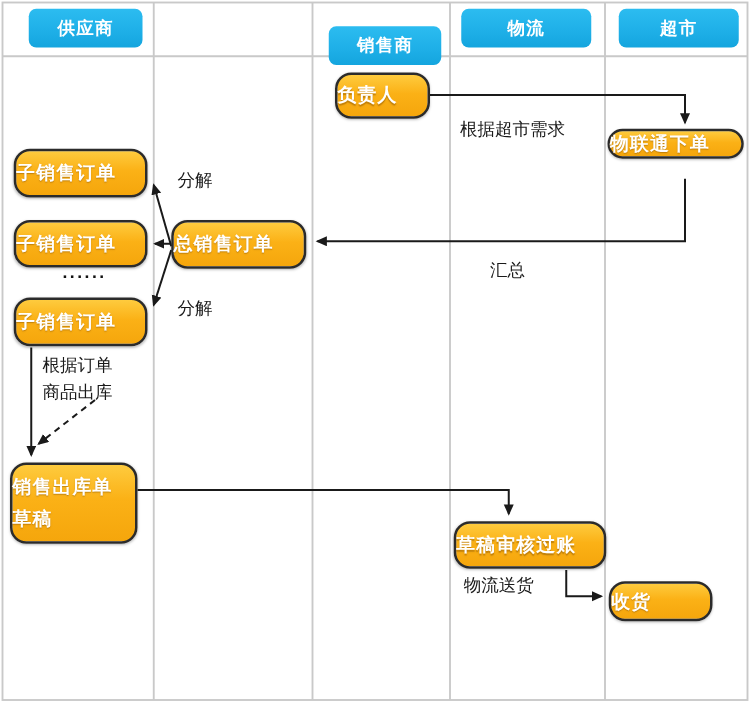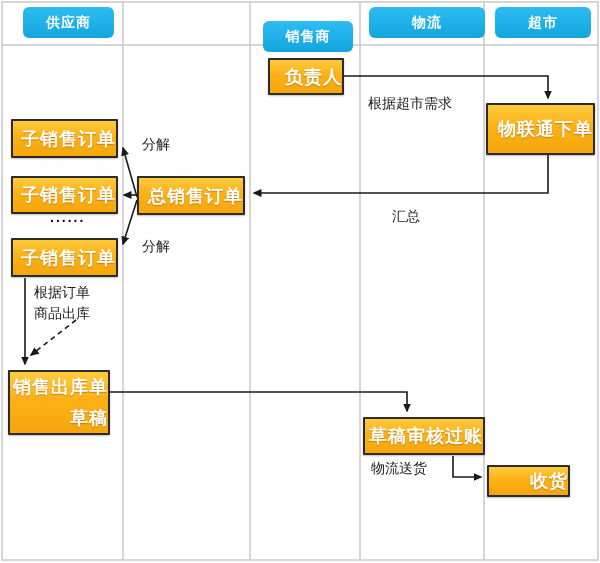--- a/index.html
+++ b/index.html
@@ -34,27 +34,27 @@
     align-items: center;
     justify-content: center;
     box-sizing: border-box;
     letter-spacing: 1px;
   }
   
   .node {
     position: absolute;
     background: linear-gradient(180deg, #fecb3e 0%, #fbb116 45%, #f5a60c 100%);
     border: 2px solid #2b2b2b;
-    border-radius: 1px;
+    border-radius: 13px;
     color: #ffffff;
     font-weight: bold;
-    font-size: 18px;
+    font-size: 15px;
     display: flex;
     flex-direction: column;
-    align-items: flex-end;
+    align-items: flex-start;
     justify-content: center;
     gap: 7px;
     box-sizing: border-box;
     text-shadow: 0 1px 1px rgba(140, 85, 0, 0.55);
     letter-spacing: 1px;
     box-shadow: 0 1px 2px rgba(0,0,0,0.25);
   }
   
   .flow-label {
     position: absolute;
@@ -97,27 +97,27 @@
       <line x1="137" y1="200" x2="123" y2="244" marker-end="url(#arrow)"></line>
       <line x1="25" y1="278" x2="25" y2="364" marker-end="url(#arrow)"></line>
       <line x1="76" y1="320" x2="31" y2="355" stroke-dasharray="5,4" marker-end="url(#arrow)"></line>
       <polyline points="110,392 407,392 407,411" marker-end="url(#arrow)"></polyline>
       <polyline points="453,456 453,477 481,477" marker-end="url(#arrow)"></polyline>
     </g>
   </svg>
 
   <div class="lane-header" style="left:23px;  width:91px;">供应商</div>
   <div class="lane-header" style="left:263px; width:90px;margin-top:14px;">销售商</div>
-  <div class="lane-header" style="left:369px; width:116px;">物流</div>
+  <div class="lane-header" style="left:369px; width:104px;">物流</div>
   <div class="lane-header" style="left:495px; width:96px;">超市</div>
 
   <div class="node" style="left:268px; top:58px;  width:76px;  height:37px;">
     <span>负责人</span>
   </div>
-  <div class="node" style="left:486px; top:103px; width:109px; height:52px;">
+  <div class="node" style="left:486px; top:103px; width:109px; height:24px;">
     <span>物联通下单</span>
   </div>
   <div class="node" style="left:137px; top:176px; width:108px; height:39px;">
     <span>总销售订单</span>
   </div>
   <div class="node" style="left:11px;  top:119px; width:107px; height:39px;">
     <span>子销售订单</span>
   </div>
   <div class="node" style="left:11px;  top:176px; width:107px; height:38px;">
     <span>子销售订单</span>

